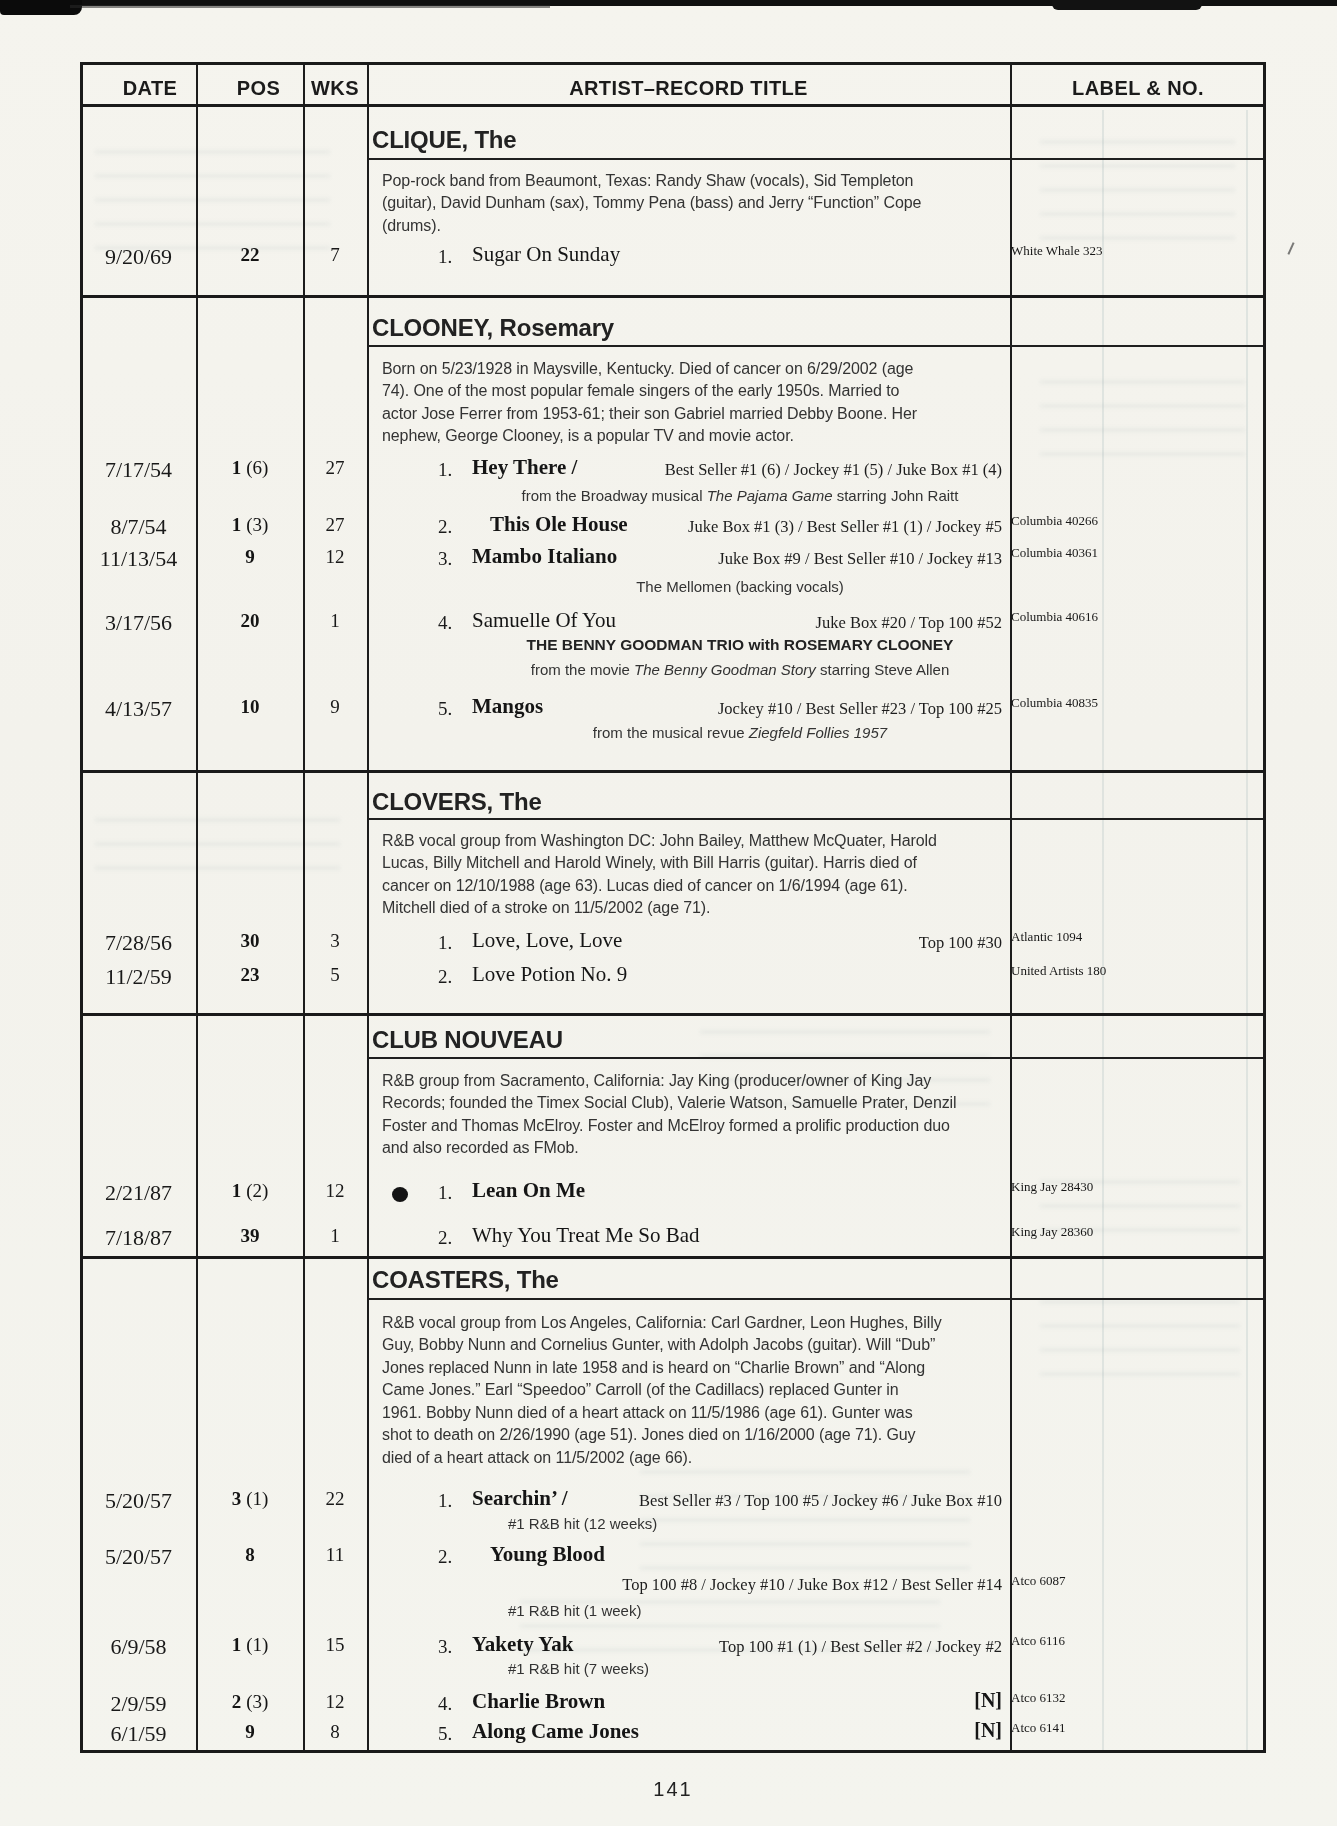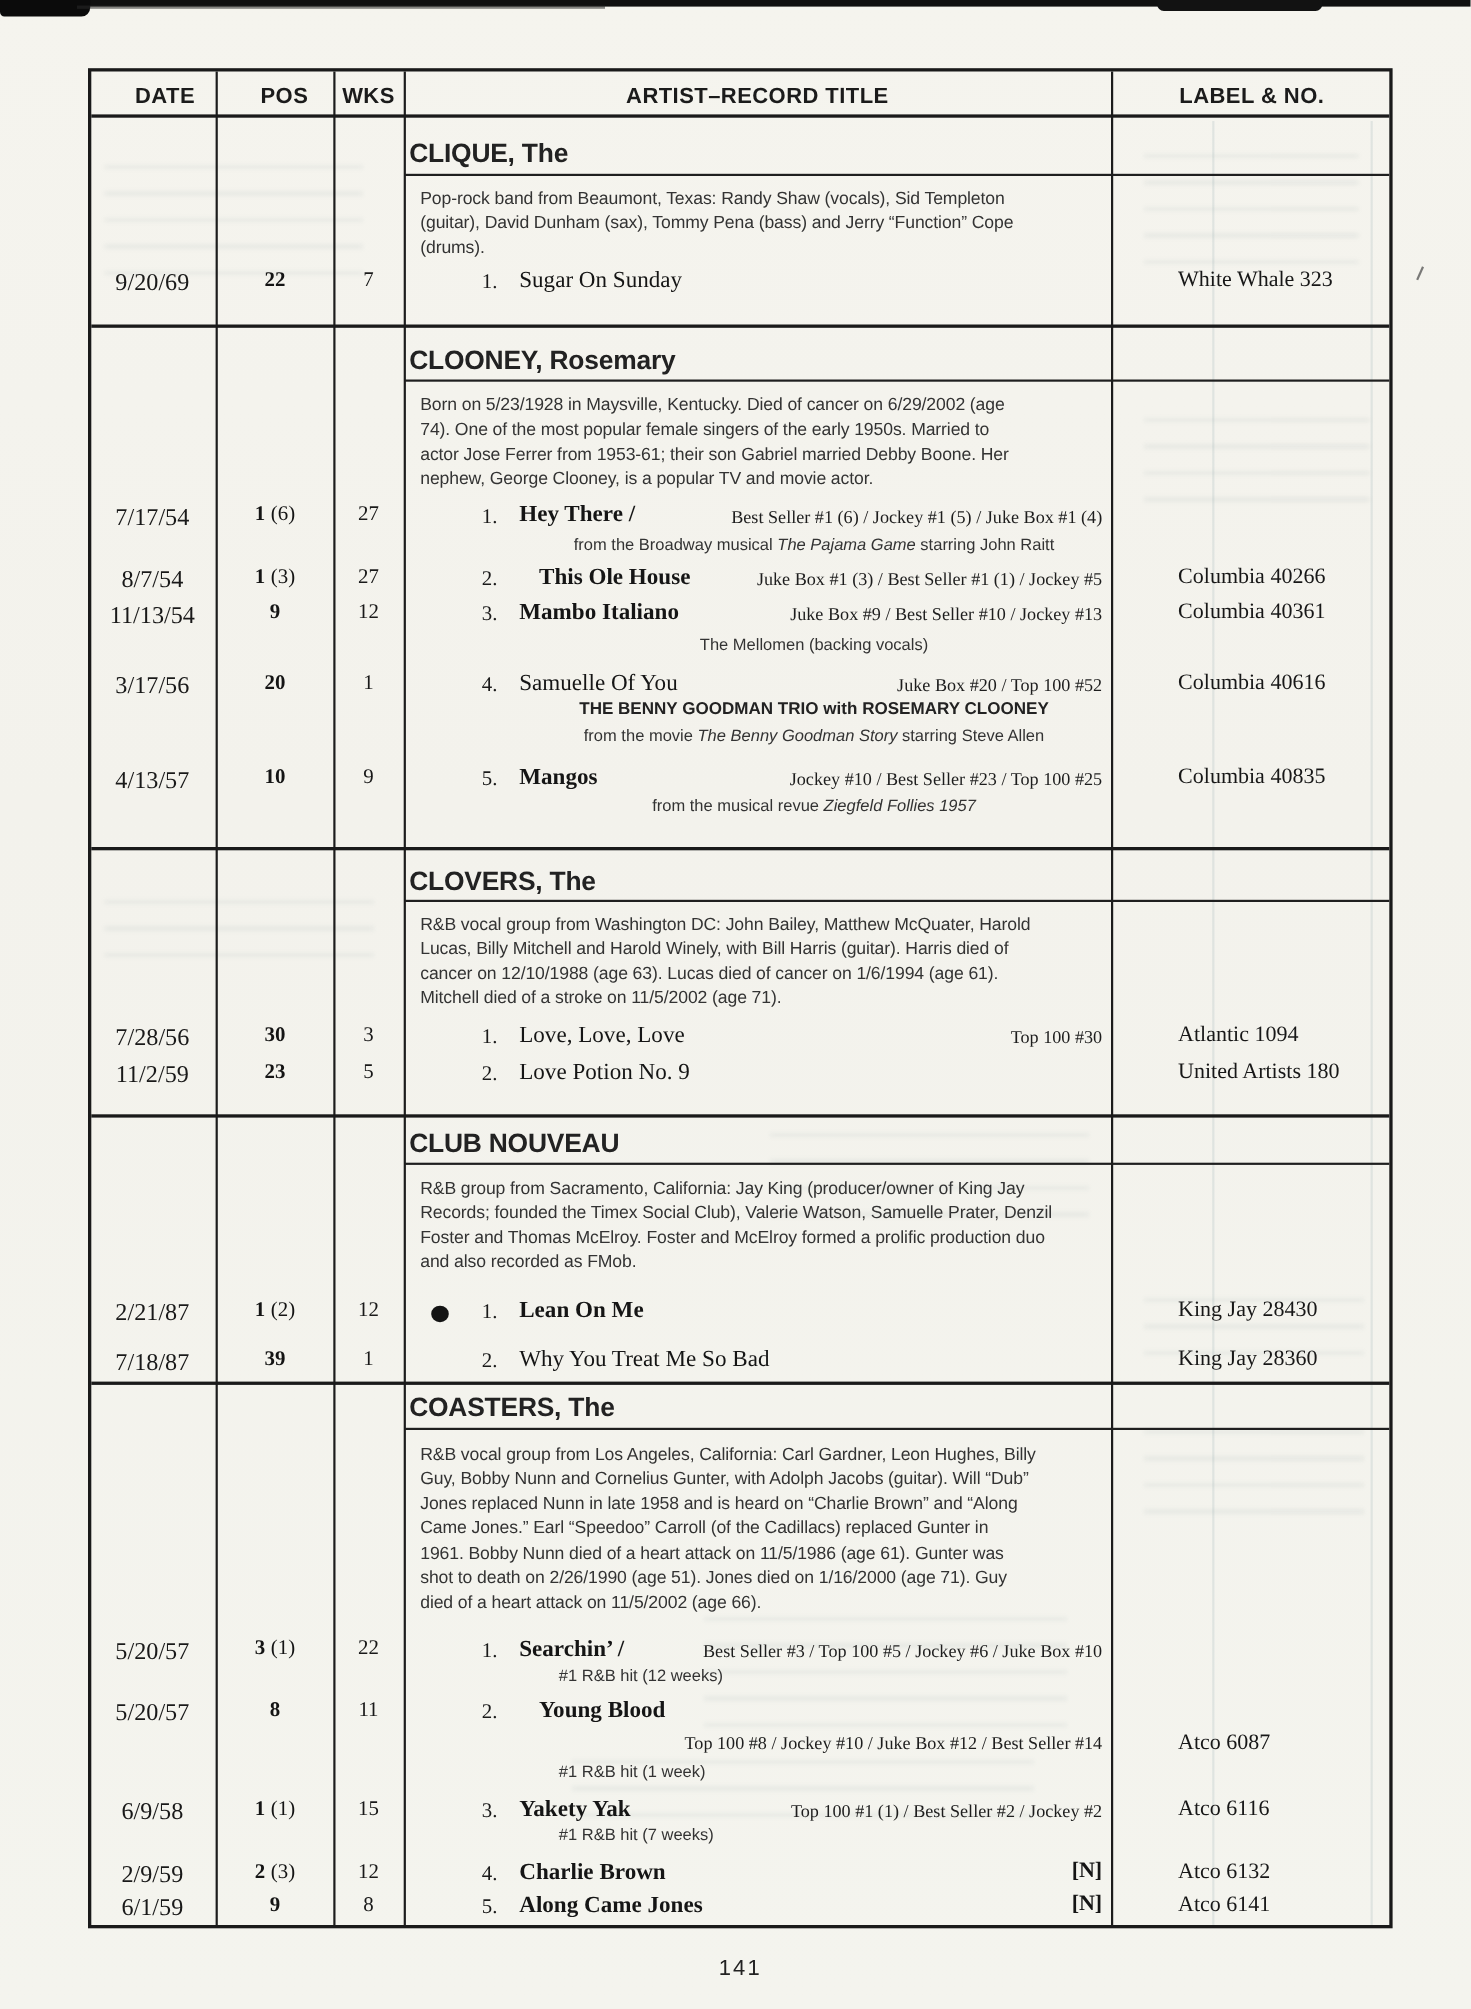--- a/index.html
+++ b/index.html
@@ -37,21 +37,21 @@
   .credit{position:absolute;left:478px;width:524px;text-align:center;
     font-family:"Liberation Sans",sans-serif;font-size:15px;color:#333;white-space:nowrap;}
   .credit.boldc{font-weight:bold;font-size:15.5px;color:#222;}
   .note{position:absolute;left:478px;width:524px;text-align:center;
     font-family:"Liberation Sans",sans-serif;font-size:15px;color:#333;white-space:nowrap;}
   .note .it{font-style:italic;}
   .rnb{position:absolute;left:508px;font-family:"Liberation Sans",sans-serif;
     font-size:15px;color:#333;white-space:nowrap;}
   .flag{position:absolute;left:478px;width:524px;text-align:right;
     font-size:20px;font-weight:bold;color:#151515;}
-  .label{position:absolute;left:1071px;font-size:20px;color:#171717;white-space:nowrap;}
+  .label{position:absolute;left:1011px;font-size:13px;color:#171717;white-space:nowrap;}
   .bullet{position:absolute;left:392px;width:16px;height:15px;border-radius:50%;background:#141414;}
   .pagenum{position:absolute;left:81px;width:1184px;text-align:center;
     font-family:"Liberation Sans",sans-serif;font-size:20px;letter-spacing:2px;color:#222;}
   
   .scantop{position:absolute;left:0;top:0;width:1337px;height:6px;background:#101010;}
   .scanblob{position:absolute;left:0;top:0;width:82px;height:15px;background:#0b0b0b;border-radius:0 0 8px 4px;}
   .scannotch{position:absolute;left:1052px;top:0;width:150px;height:10px;background:#121212;border-radius:0 0 6px 6px;}
   .scanthin{position:absolute;left:70px;top:5px;width:480px;height:3px;background:#2a2a2a;opacity:.55;}
   .tick{position:absolute;left:1290px;top:242px;width:2px;height:13px;background:#444;transform:rotate(24deg);opacity:.7;}
   

